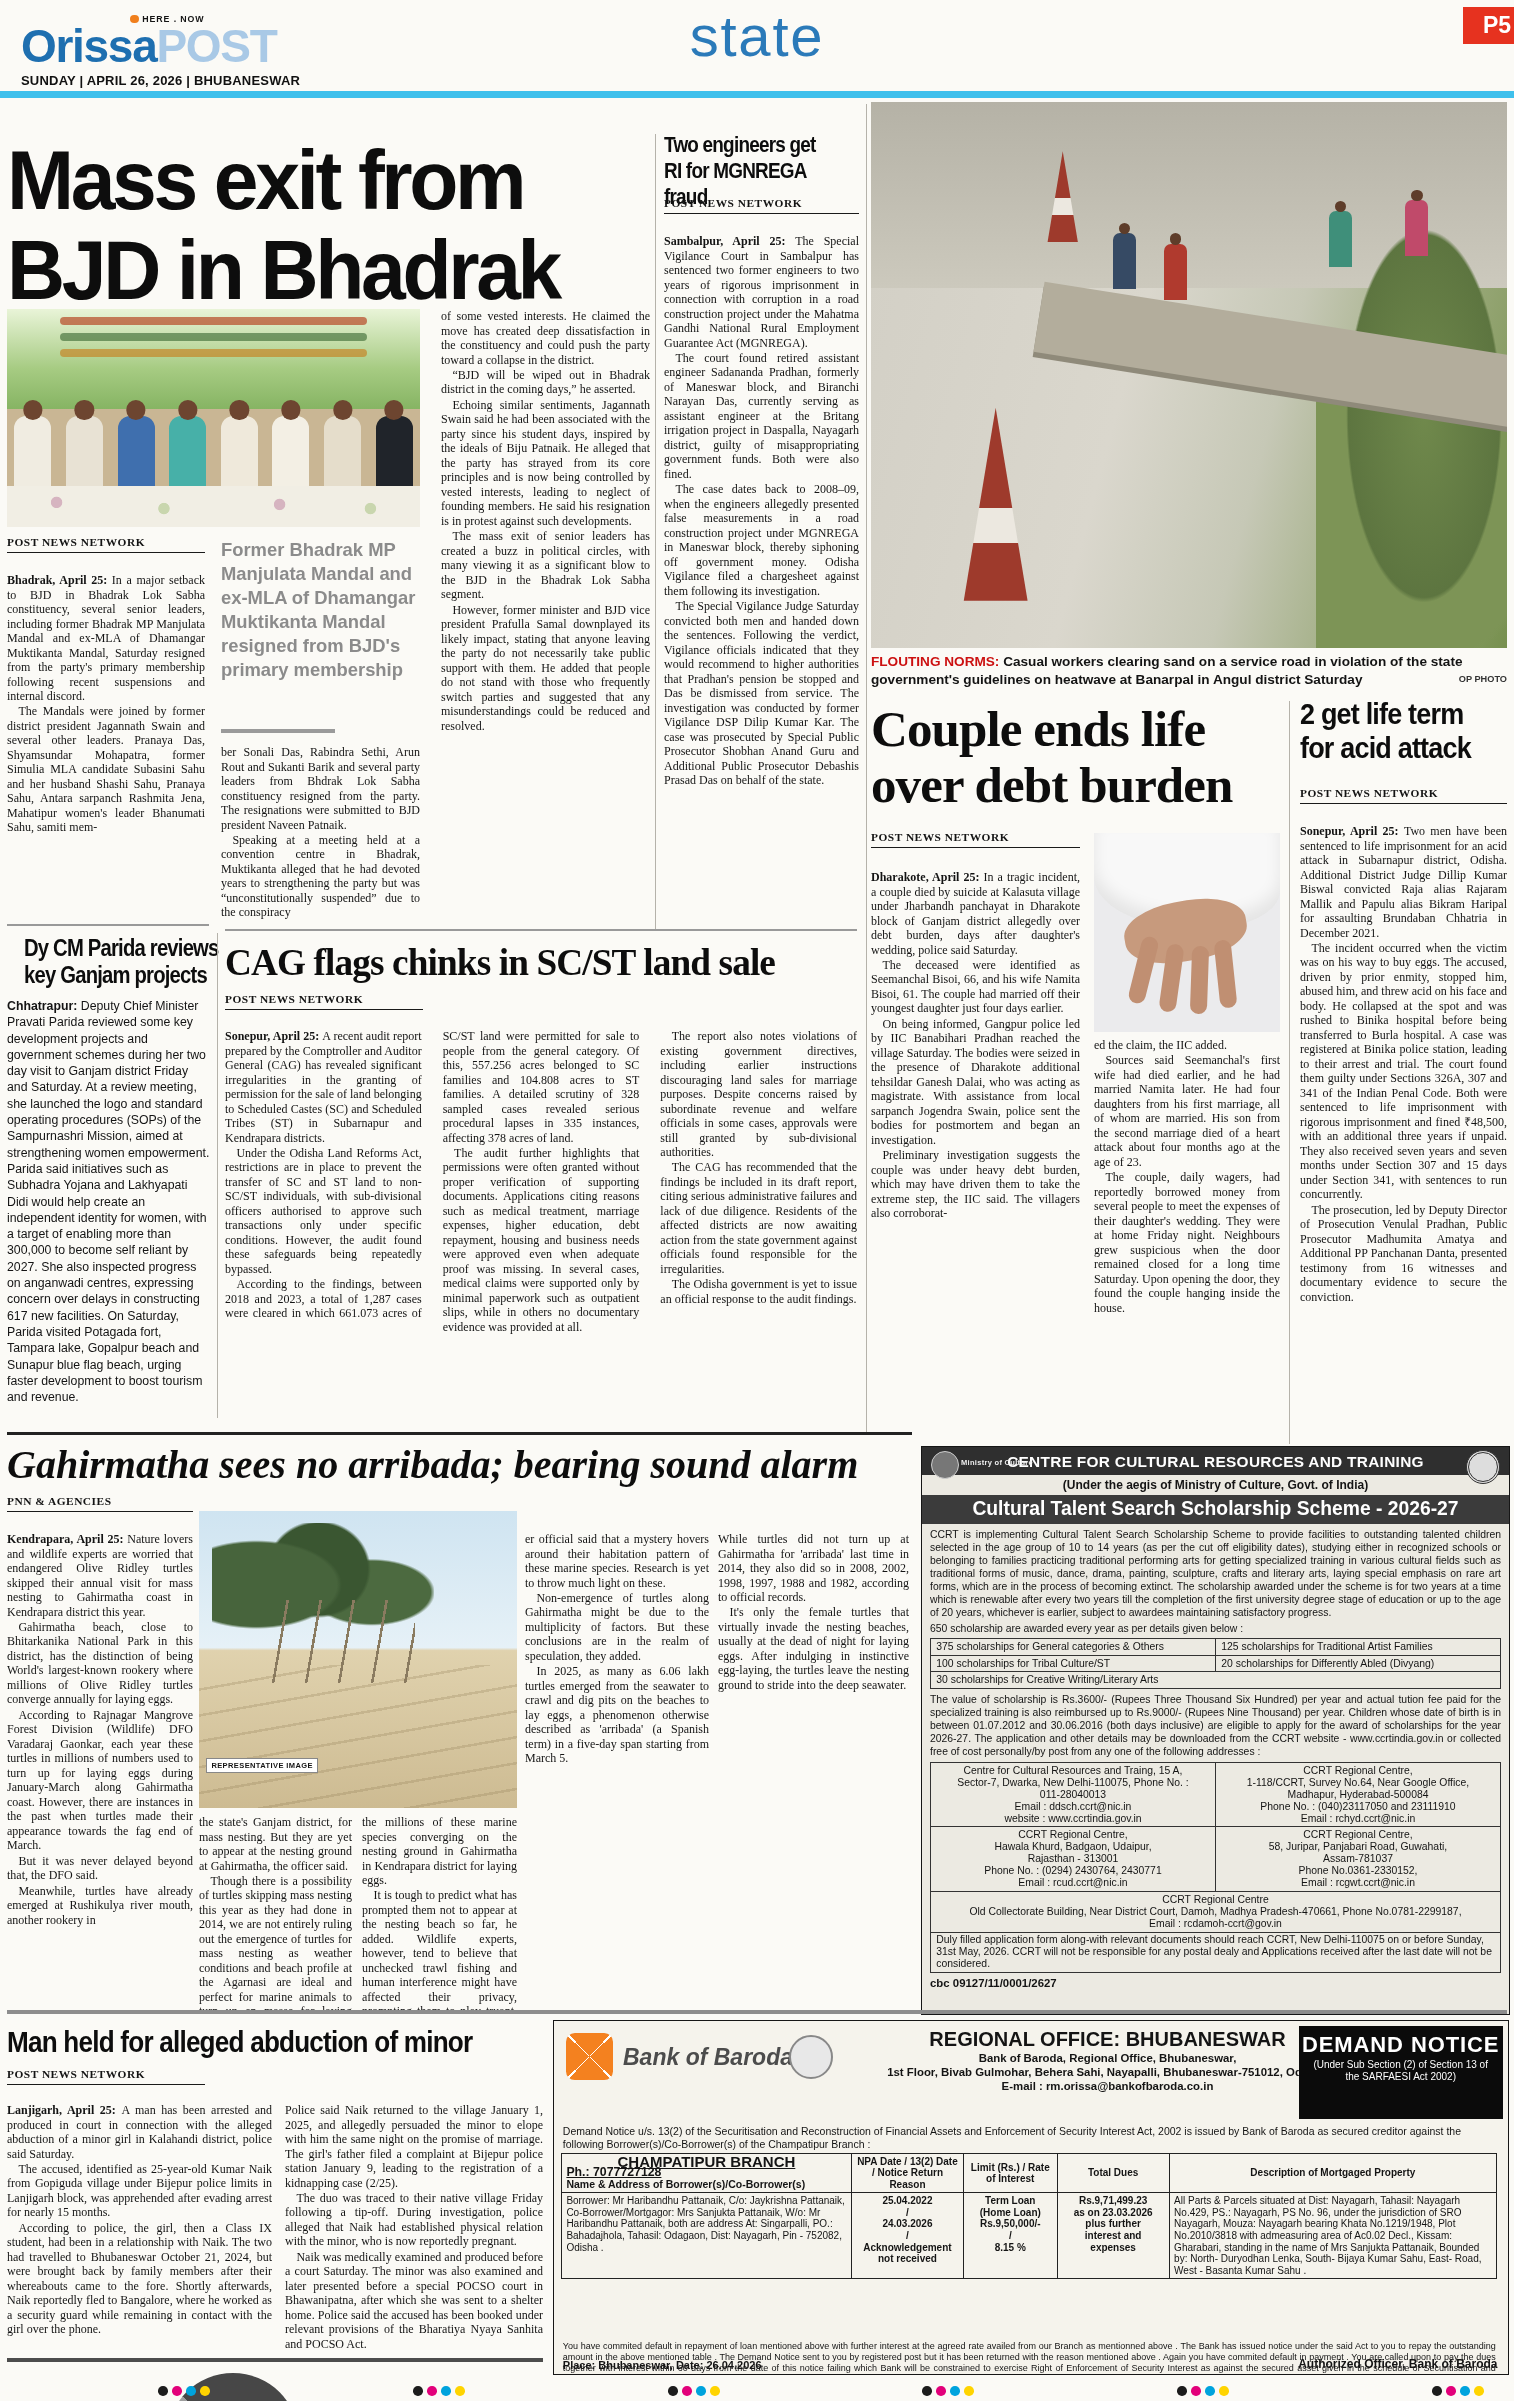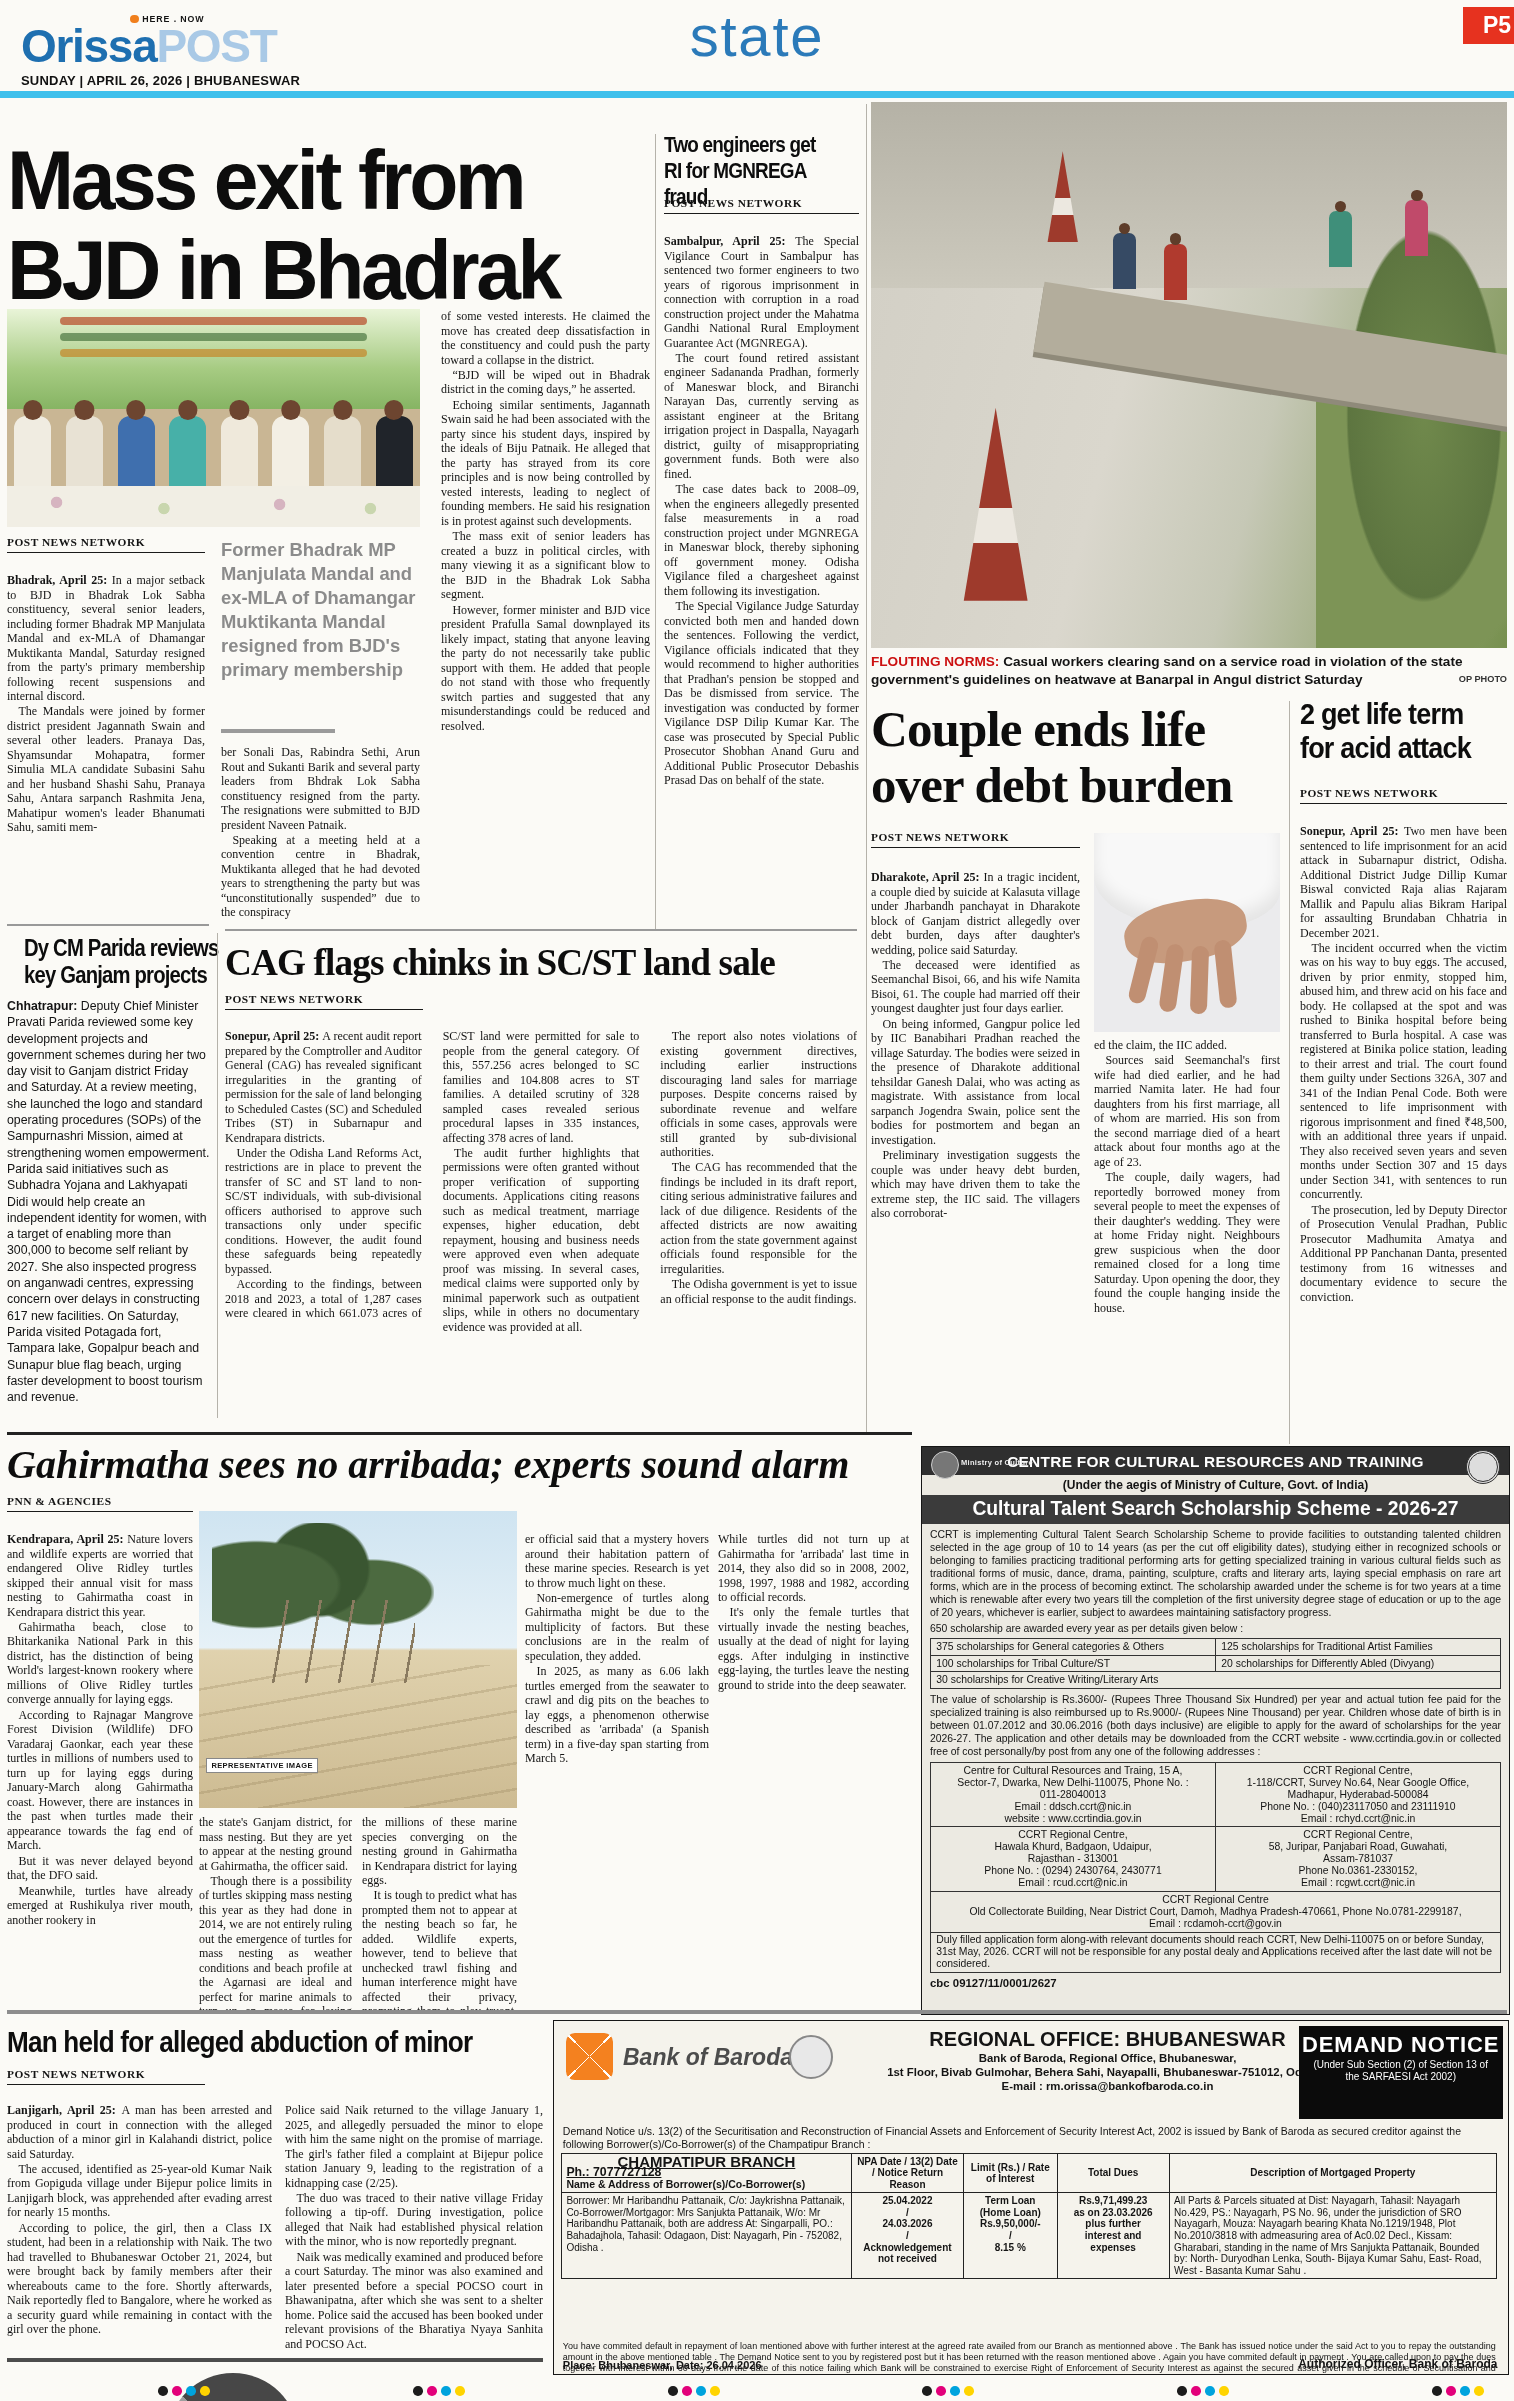--- a/index.html
+++ b/index.html
@@ -265,21 +265,21 @@
     <p>Under the Odisha Land Reforms Act, restrictions are in place to prevent the transfer of SC and ST land to non-SC/ST individuals, with sub-divisional officers authorised to approve such transactions only under specific conditions. However, the audit found these safeguards being repeatedly bypassed.</p>
     <p>According to the findings, between 2018 and 2023, a total of 1,287 cases were cleared in which 661.073 acres of SC/ST land were permitted for sale to people from the general category. Of this, 557.256 acres belonged to SC families and 104.808 acres to ST families. A detailed scrutiny of 328 sampled cases revealed serious procedural lapses in 335 instances, affecting 378 acres of land.</p>
     <p>The audit further highlights that permissions were often granted without proper verification of supporting documents. Applications citing reasons such as medical treatment, marriage expenses, higher education, debt repayment, housing and business needs were approved even when adequate proof was missing. In several cases, medical claims were supported only by minimal paperwork such as outpatient slips, while in others no documentary evidence was provided at all.</p>
     <p>The report also notes violations of existing government directives, including earlier instructions discouraging land sales for marriage purposes. Despite concerns raised by subordinate revenue and welfare officials in some cases, approvals were still granted by sub-divisional authorities.</p>
     <p>The CAG has recommended that the findings be included in its draft report, citing serious administrative failures and lack of due diligence. Residents of the affected districts are now awaiting action from the state government against officials found responsible for the irregularities.</p>
     <p>The Odisha government is yet to issue an official response to the audit findings.</p>
   </div>
 
 <div class="abs" style="left:7px;top:1432px;width:905px;height:2.6px;background:#222;"></div>
 <div class="abs" style="left:7px;top:1441px;width:906px;">
-  <span class="headline-serif" style="font-size:40px;font-style:italic;letter-spacing:0;">Gahirmatha sees no arribada; experts sound alarm</span>
+  <span class="headline-serif" style="font-size:40px;font-style:italic;letter-spacing:0;">Gahirmatha sees no arribada; bearing sound alarm</span>
 </div>
 <div class="abs byline" style="left:7px;top:1495px;width:186px;">PNN &amp; AGENCIES</div>
 <div class="abs body-text" style="left:7px;top:1532px;width:186px;height:481px;">
     <p><b>Kendrapara, April 25: </b>Nature lovers and wildlife experts are worried that endangered Olive Ridley turtles skipped their annual visit for mass nesting to Gahirmatha coast in Kendrapara district this year.</p>
     <p>Gahirmatha beach, close to Bhitarkanika National Park in this district, has the distinction of being World's largest-known rookery where millions of Olive Ridley turtles converge annually for laying eggs.</p>
     <p>According to Rajnagar Mangrove Forest Division (Wildlife) DFO Varadaraj Gaonkar, each year these turtles in millions of numbers used to turn up for laying eggs during January-March along Gahirmatha coast. However, there are instances in the past when turtles made their appearance towards the fag end of March.</p>
     <p>But it was never delayed beyond that, the DFO said.</p>
     <p>Meanwhile, turtles have already emerged at Rushikulya river mouth, another rookery in</p>
   </div>
 <div class="photo beach" style="left:199px;top:1511px;width:318px;height:297px;">

